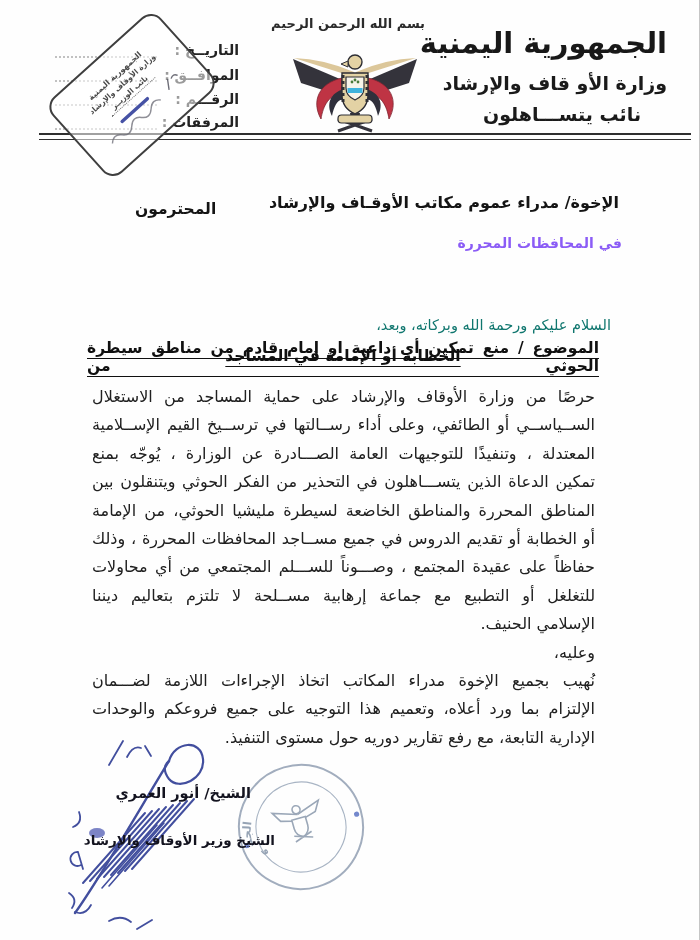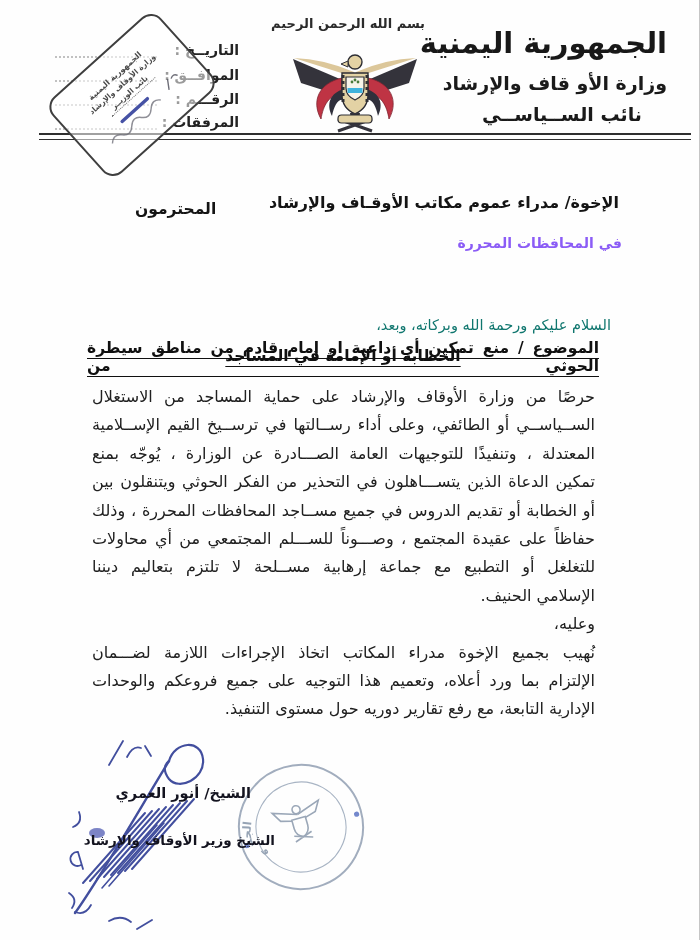--- a/index.html
+++ b/index.html
@@ -59,21 +59,21 @@
   .sig-ink{left:58px;top:733px;z-index:4;}
   .round-stamp{left:235px;top:760px;width:134px;height:134px;transform:rotate(-16deg);opacity:.85;z-index:2;}
 </style>
 </head>
 <body>
 
 <div class="page">
 
   <div class="abs hdr-republic nowrap">الجمهورية اليمنية</div>
   <div class="abs hdr-ministry nowrap">وزارة الأو قاف والإرشاد</div>
-  <div class="abs hdr-deputy nowrap">نائب الســياســي</div>
+  <div class="abs hdr-deputy nowrap">نائب يتســـاهلون</div>
 
   <div class="abs basmala nowrap">بسم الله الرحمن الرحيم</div>
   <div class="abs" style="left:289px;top:45px;">
     <svg width="134" height="90" viewBox="0 0 134 90">
 
       <path d="M66,27 Q36,14 6,13 L66,32 Z" fill="#dcc79a"></path>
       <path d="M68,27 Q98,14 128,13 L68,32 Z" fill="#dcc79a"></path>
 
       <path d="M66,40 L5,14 L13,38 L38,46 Z" fill="#34333b"></path>
       <path d="M68,40 L129,14 L121,38 L96,46 Z" fill="#34333b"></path>
@@ -140,20 +140,21 @@
   <div class="abs greeting nowrap">السلام عليكم ورحمة الله وبركاته، وبعد،</div>
 
   <div class="abs subj subj1">الموضوع /  منع تمكين أي داعية او إمام قادم من مناطق سيطرة الحوثي من</div>
   <div class="abs subj subj2">الخطابة أو الإمامة في المساجد</div>
 
   <div class="abs body-block">
     <div class="bl">حرصًا من وزارة الأوقاف والإرشاد على حماية المساجد من  الاستغلال</div>
     <div class="bl">الســياســي أو الطائفي، وعلى أداء رســالتها  في ترســيخ القيم الإســلامية</div>
     <div class="bl">المعتدلة ، وتنفيذًا للتوجيهات  العامة الصـــادرة عن الوزارة ، يُوجّه بمنع</div>
     <div class="bl">تمكين الدعاة الذين يتســـاهلون في التحذير من الفكر الحوثي ويتنقلون بين</div>
+    <div class="bl">المناطق المحررة والمناطق الخاضعة لسيطرة مليشيا الحوثي، من الإمامة</div>
     <div class="bl">أو الخطابة أو تقديم الدروس في جميع مســاجد المحافظات المحررة ، وذلك</div>
     <div class="bl">حفاظاً على عقيدة المجتمع ، وصـــوناً للســـلم المجتمعي من أي محاولات</div>
     <div class="bl">للتغلغل أو التطبيع مع جماعة إرهابية  مســلحة لا تلتزم بتعاليم ديننا</div>
     <div class="bl endline">الإسلامي الحنيف.</div>
     <div class="bl endline">وعليه،</div>
     <div class="bl">نُهيب بجميع الإخوة مدراء المكاتب اتخاذ الإجراءات اللازمة لضـــمان</div>
     <div class="bl">الإلتزام بما ورد أعلاه، وتعميم هذا التوجيه على جميع فروعكم والوحدات</div>
     <div class="bl endline">الإدارية التابعة، مع رفع تقارير دوريه حول مستوى التنفيذ.</div>
   </div>
 

